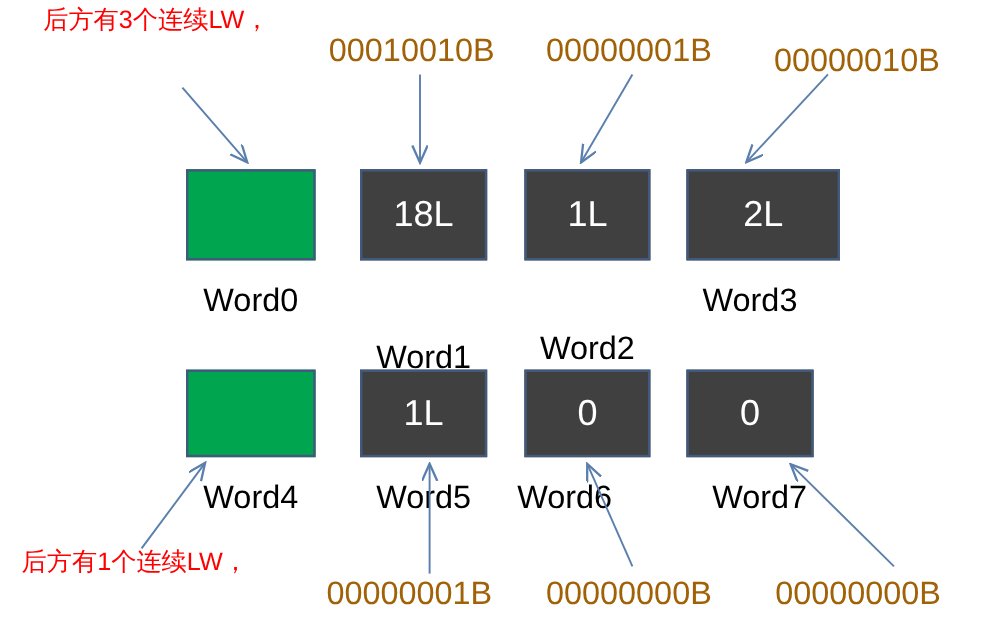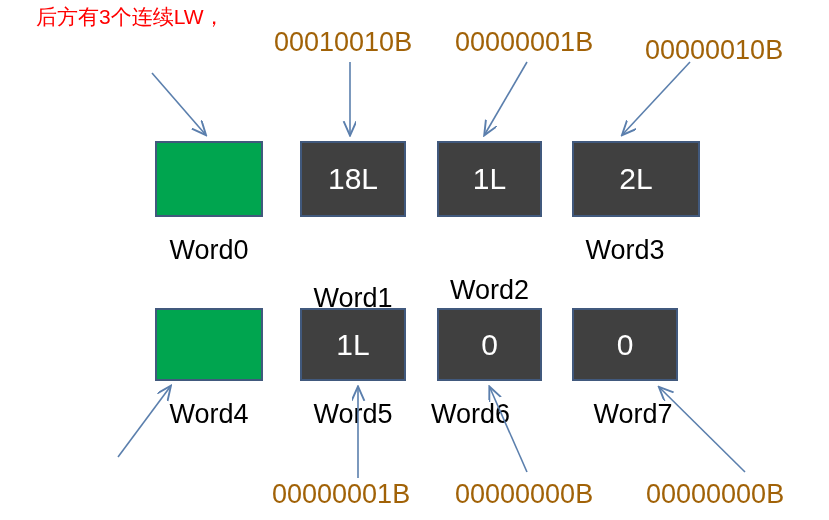--- a/index.html
+++ b/index.html
@@ -111,20 +111,21 @@
   <div class="word-box blue" style="left:572px; top:308px; width:106px; height:73px;">
     <span>0</span>
   </div>
 
   <div class="word-label" style="left:155px; top:398px; width:108px;">Word4</div>
   <div class="word-label" style="left:300px; top:398px; width:106px;">Word5</div>
   <div class="word-label" style="left:418px; top:398px; width:105px;">Word6</div>
   <div class="word-label" style="left:580px; top:398px; width:106px;">Word7</div>
 
   <div class="annotation" id="annotation-bottom">
+    <div>后方有1个连续LW，</div>
   </div>
 
   <div class="binary-label" style="left:272px; top:478px;">00000001B</div>
   <div class="binary-label" style="left:455px; top:478px;">00000000B</div>
   <div class="binary-label" style="left:646px; top:478px;">00000000B</div>
 
   <svg id="arrow-layer" viewBox="0 0 829 520">
     <defs>
       <marker id="arrowhead" markerWidth="10" markerHeight="10" refX="8" refY="4" orient="auto" markerUnits="strokeWidth">
         <path d="M0,0 L9,4 L0,8" fill="none" stroke="#5b7fad" stroke-width="1.2"></path>

